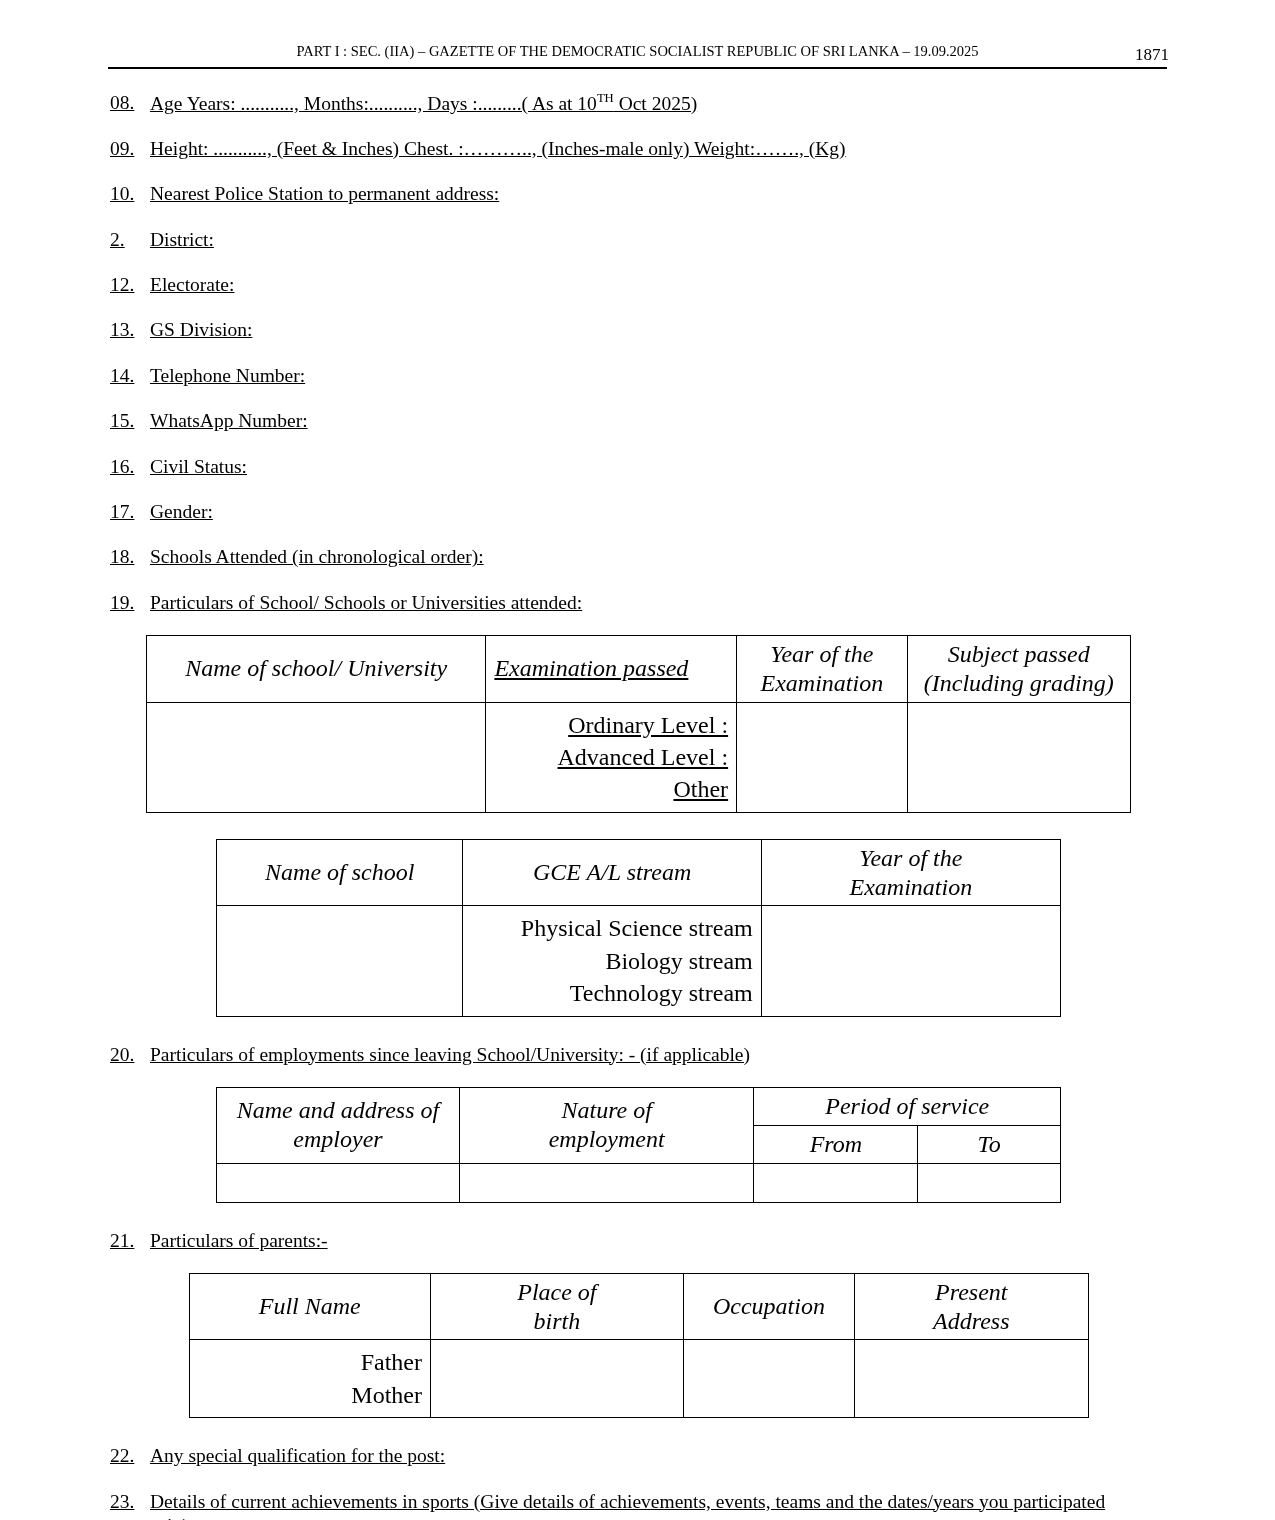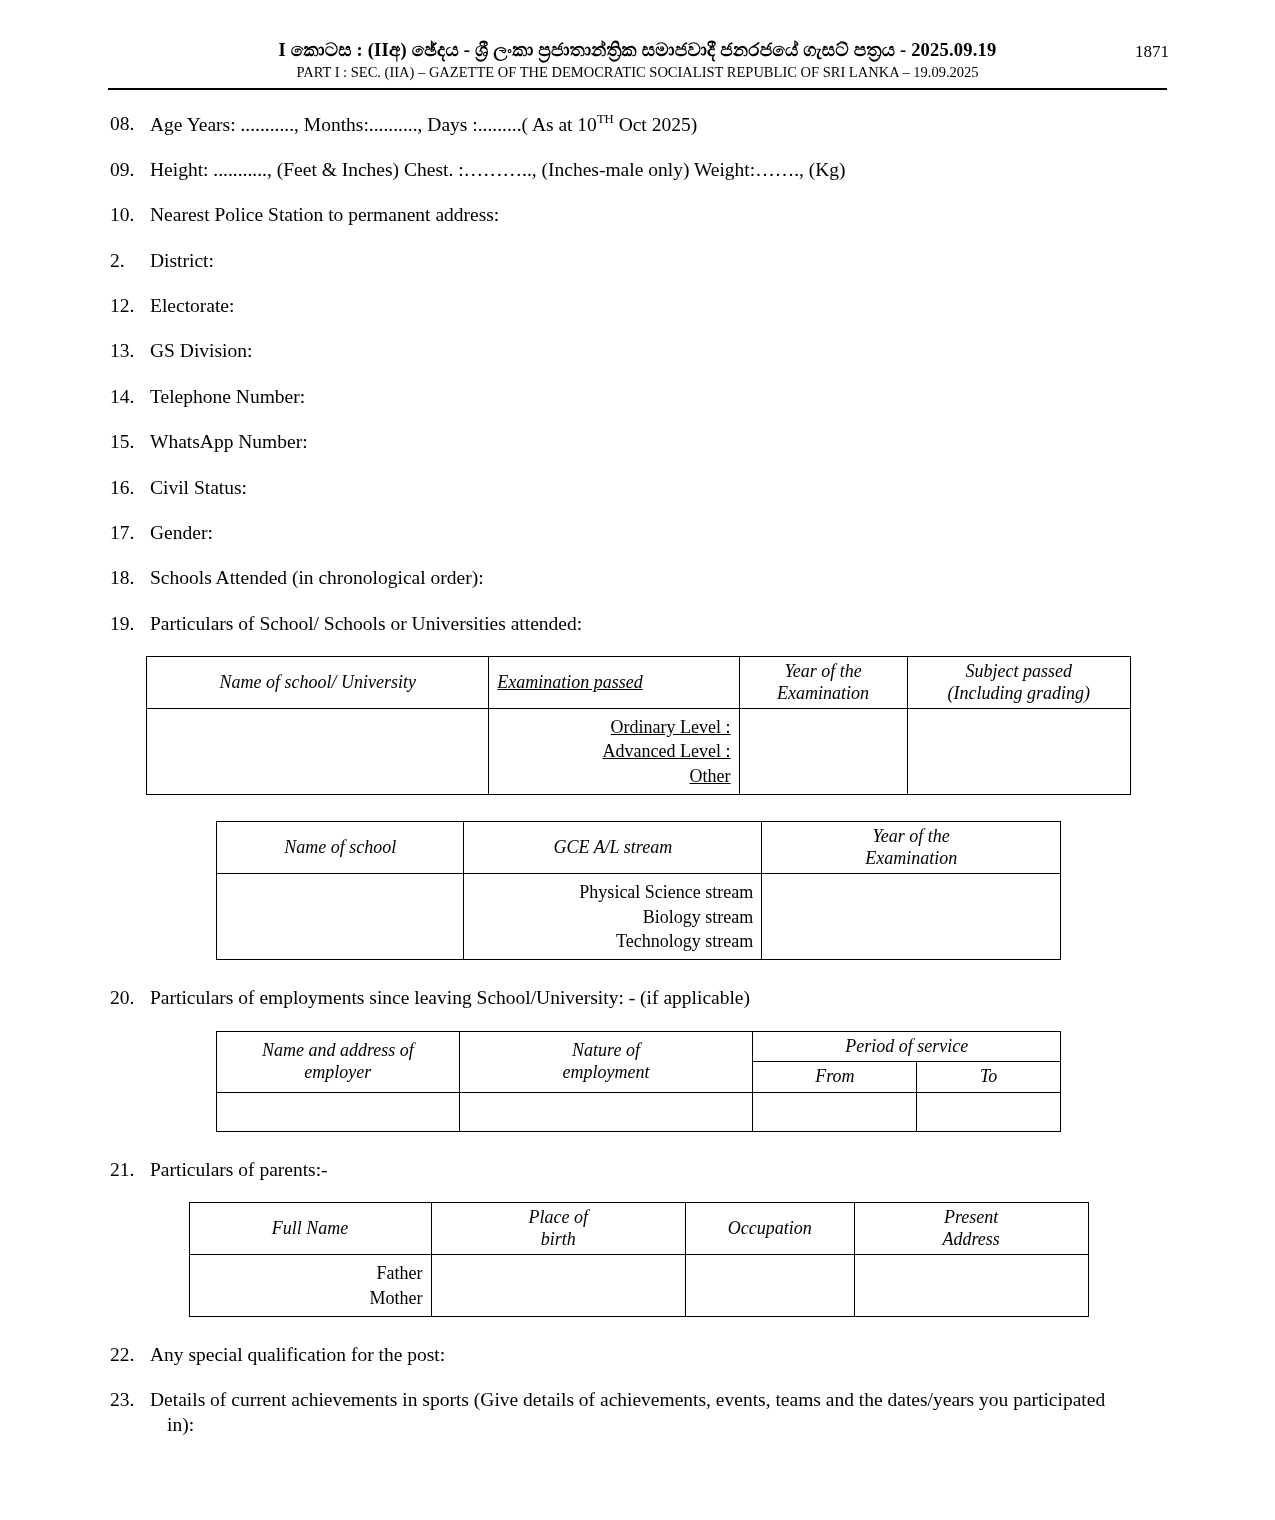--- a/index.html
+++ b/index.html
@@ -55,41 +55,42 @@
   .content {
     margin-top: 22px;
     padding-left: 40px;
     padding-right: 38px;
   }
   .item {
     display: flex;
     font-size: 19.5px;
     line-height: 1.25;
     margin-bottom: 21px;
+    text-decoration: underline;
   }
   .item .num {
     width: 40px;
     flex: 0 0 40px;
   }
   .item .txt {
     flex: 1 1 auto;
   }
   .item.tight { margin-bottom: 20px; }
   sup { font-size: 0.65em; vertical-align: super; }
 
   .item .txt .indent-cont {
     display: block;
     padding-left: 17px;
   }
 
   
   table {
     border-collapse: collapse;
     margin: 0 auto;
-    font-size: 18px;
+    font-size: 24px;
   }
   table td, table th {
     border: 1.3px solid #000;
     padding: 4px 8px;
     vertical-align: top;
     font-weight: normal;
   }
   .tbl-wrap { margin: 18px 0 26px 0; }
   .hdr-italic {
     font-style: italic;
@@ -133,21 +134,20 @@
   #tbl-parents .c3 { width: 160px; }
   #tbl-parents .c4 { width: 235px; }
 </style>
 </head>
 <body>
 
 <div class="page">
 
   <div class="header">
     <div class="page-number">1871</div>
-    <div class="header-line1">I කොටස : (IIඅ) ඡේදය - ශ්‍රී ලංකා ප්‍රජාතාන්ත්‍රික සමාජවාදී ජනරජයේ ගැසට් පත්‍රය - 2025.09.19</div>
     <div class="header-line2">PART I : SEC. (IIA) – GAZETTE OF THE DEMOCRATIC SOCIALIST REPUBLIC OF SRI LANKA – 19.09.2025</div>
     <div class="rule"></div>
   </div>
 
   <div class="content">
 
     <div class="item">
       <span class="num">08.</span>
       <span class="txt"><span>Age Years: ..........., Months:.........., Days :.........( As at 10</span><sup>TH</sup><span> Oct 2025)</span></span>
     </div>

